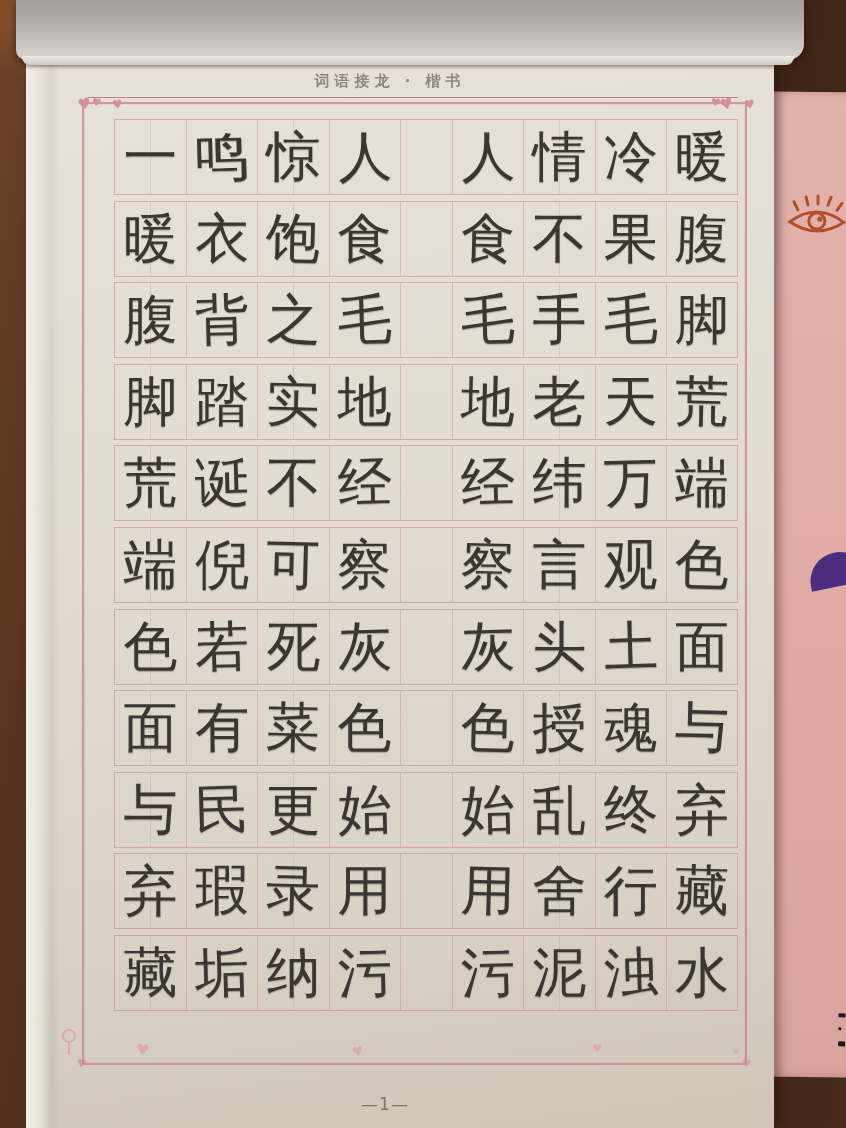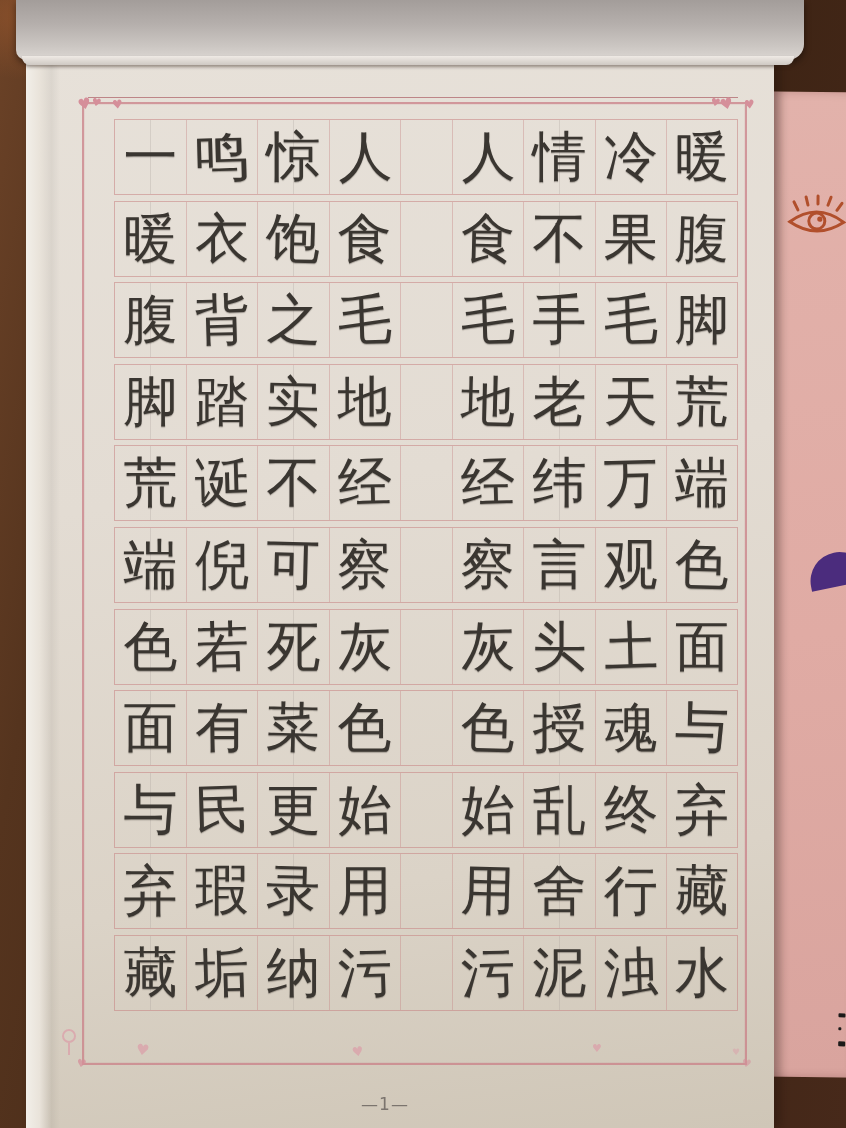--- a/index.html
+++ b/index.html
@@ -126,20 +126,21 @@
     <div class="tick-marks">
       <div class="tick t1"></div>
         <div class="tick t2"></div>
         <div class="tick t3"></div>
     </div>
   </div>
 
   <div class="white-page">
     <div class="page-left-crease"></div>
 
+    <div class="header-title">词语接龙 · 楷书</div>
     <div class="red-rule"></div>
 
     <div class="frame">
       <div class="corner-hearts ch-tl">
         <span class="heart-big">♥</span><span class="heart-mid">♥</span>
         <span class="heart-small">♥</span>
       </div>
       <div class="corner-hearts ch-tr">
         <span class="heart-mid">♥</span><span class="heart-big">♥</span>
         <span class="heart-small">♥</span>

